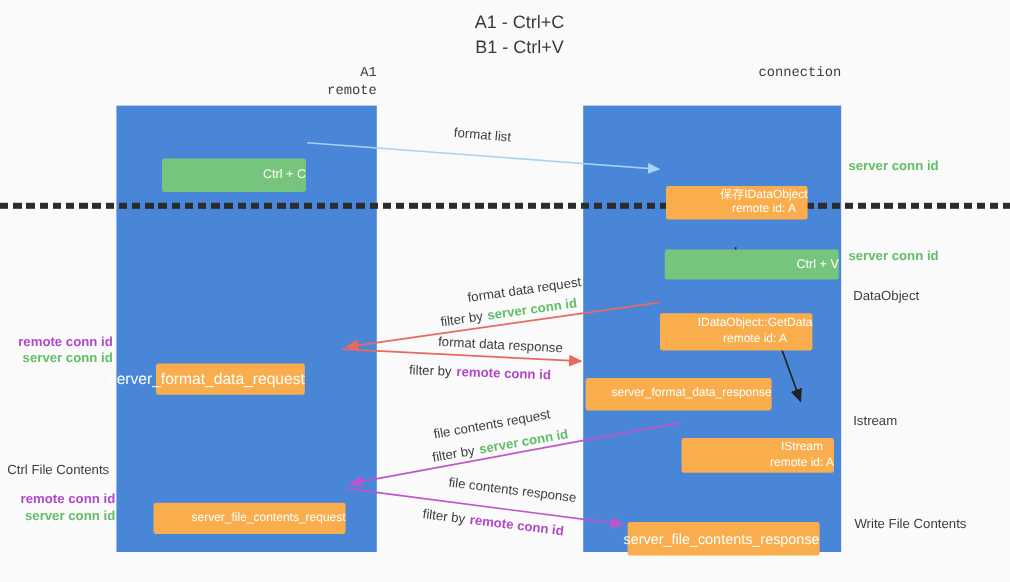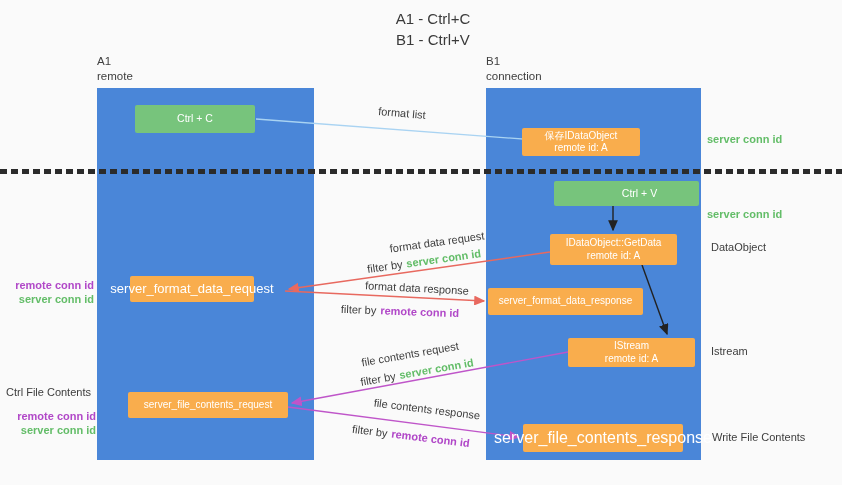--- a/index.html
+++ b/index.html
@@ -11,32 +11,32 @@
   }
   .title{
     position:absolute;top:8px;left:0;width:842px;text-align:center;
     font-size:15px;color:#3a3a3a;line-height:1.4;z-index:5;padding-left:12px;
   }
   .lane{
     position:absolute;top:88px;height:372px;
     background:var(--lane-blue,#4a86d8);z-index:1;
   }
   .lane-header{
-    position:absolute;top:54px;text-align:left;font-size:11.5px;
-    color:#404040;line-height:1.3;z-index:5;
+    position:absolute;top:54px;text-align:right;font-size:11.5px;
+    color:#404040;line-height:1.3;z-index:5;font-family:Liberation Mono, monospace;
   }
   .divider{
     position:absolute;top:169px;left:0;width:842px;height:5px;z-index:2;
     background:repeating-linear-gradient(to right,#2b2b2b 0 7px,transparent 7px 11px);
   }
   svg.arrows{position:absolute;top:0;left:0;z-index:3;pointer-events:none;}
   .node{
-    position:absolute;display:flex;align-items:center;justify-content:center;
+    position:absolute;display:flex;align-items:center;justify-content:flex-end;
     color:#fff;text-align:center;font-size:10.5px;line-height:1.25;
-    border-radius:2px;z-index:4;
+    border-radius:2px;z-index:4;margin-top:27px;
   }
   .node.green{background:var(--node-green,#77c47c);}
   .node.orange{background:var(--node-orange,#f9ad4d);}
   .node .nl{display:block;font-size:10px;}
   .arrow-label{
     position:absolute;font-size:11px;color:#3d3d3d;white-space:nowrap;
     z-index:5;transform-origin:center;
   }
   .filter-prefix{margin-right:4px;}
   .hl-green{color:var(--text-green,#63bd68);font-weight:bold;}
@@ -53,21 +53,20 @@
 <div class="title">
   <div>A1 - Ctrl+C</div>
   <div>B1 - Ctrl+V</div>
 </div>
 
 <div class="lane-header" style="left:97px;width:217px;">
   <div>A1</div>
   <div>remote</div>
 </div>
 <div class="lane-header" style="left:486px;width:215px;">
-  <div>B1</div>
   <div>connection</div>
 </div>
 
 <div class="lane" style="left:97px;width:217px;"></div>
 <div class="lane" style="left:486px;width:215px;"></div>
 
 <div class="divider"></div>
 
 <svg class="arrows" width="842" height="485">
   <defs>
@@ -90,21 +89,21 @@
   <line x1="550" y1="252" x2="289" y2="289" style="stroke:var(--arrow-red,#e8695f)" stroke-width="1.4" marker-end="url(#m-red)"></line>
   <line x1="285" y1="291" x2="484" y2="301" style="stroke:var(--arrow-red,#e8695f)" stroke-width="1.4" marker-end="url(#m-red)"></line>
   <line x1="568" y1="352" x2="292" y2="403" style="stroke:var(--arrow-purple,#bf55c9)" stroke-width="1.4" marker-end="url(#m-purple)"></line>
   <line x1="288" y1="407" x2="519" y2="437" style="stroke:var(--arrow-purple,#bf55c9)" stroke-width="1.4" marker-end="url(#m-purple)"></line>
 </svg>
 
 <div class="node green" style="left:135px;top:105px;width:120px;height:28px;">
   <span>Ctrl + C</span>
 </div>
 
-<div class="node orange" style="left:522px;top:128px;width:118px;height:28px;">
+<div class="node orange" style="left:555px;top:128px;width:118px;height:28px;">
   <div>
     <span class="nl">保存IDataObject</span>
     <span class="nl">remote id: A</span>
   </div>
 </div>
 
 <div class="node green" style="left:554px;top:181px;width:119px;height:25px;padding-left:26px;">
   <span>Ctrl + V</span>
 </div>
 
@@ -127,21 +126,21 @@
   <div>
     <span class="nl">IStream</span>
     <span class="nl">remote id: A</span>
   </div>
 </div>
 
 <div class="node orange" style="left:128px;top:392px;width:160px;height:26px;font-size:10px;">
   <span>server_file_contents_request</span>
 </div>
 
-<div class="node orange" style="left:523px;top:424px;width:160px;height:28px;font-size:16px;">
+<div class="node orange" style="left:523px;top:408px;width:160px;height:28px;font-size:12px;">
   <span>server_file_contents_response</span>
 </div>
 
 <div class="arrow-label" style="left:402px;top:113px;transform:translate(-50%,-50%) rotate(5deg);">format list</div>
 
 <div class="arrow-label" style="left:437px;top:242px;transform:translate(-50%,-50%) rotate(-8deg);">format data request</div>
 <div class="arrow-label" style="left:424px;top:261px;transform:translate(-50%,-50%) rotate(-8deg);">
   <span class="filter-prefix">filter by</span><span class="hl-green">server conn id</span>
 </div>
 

